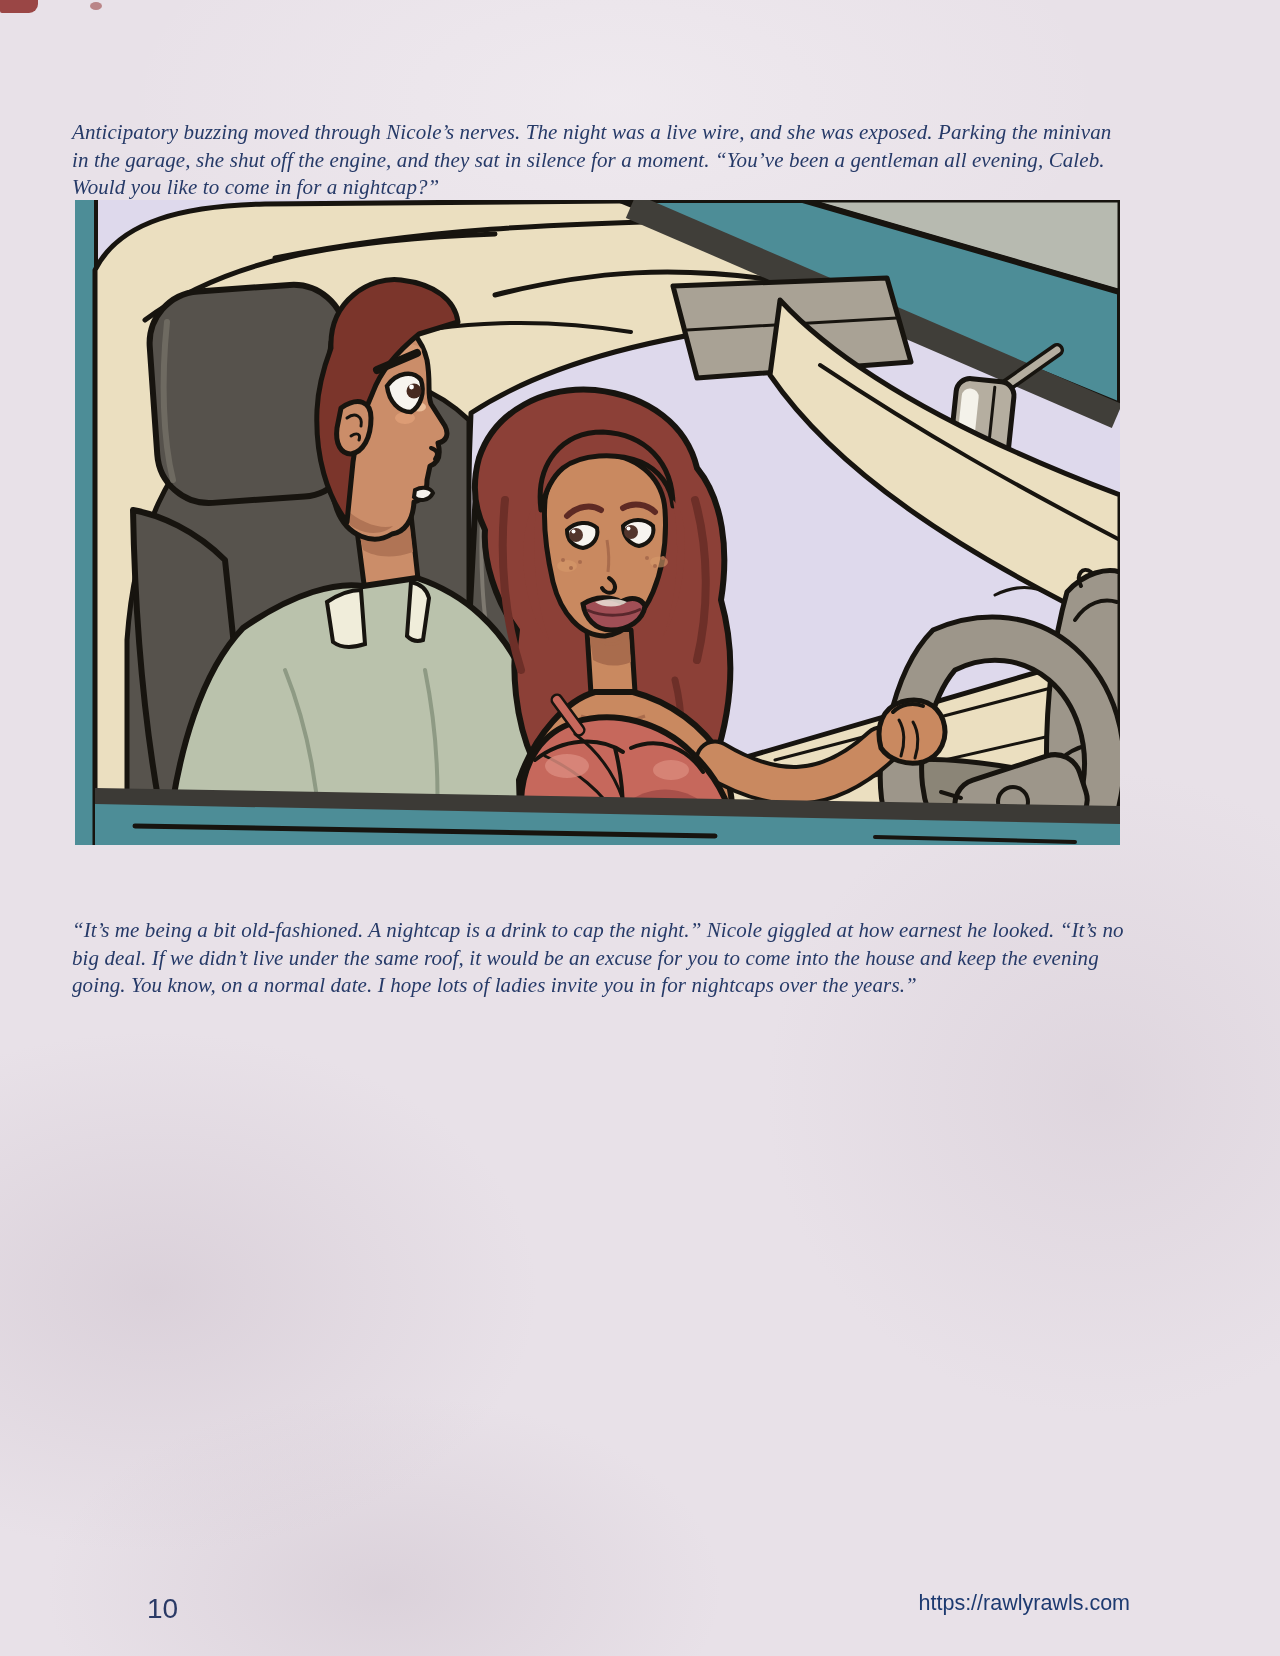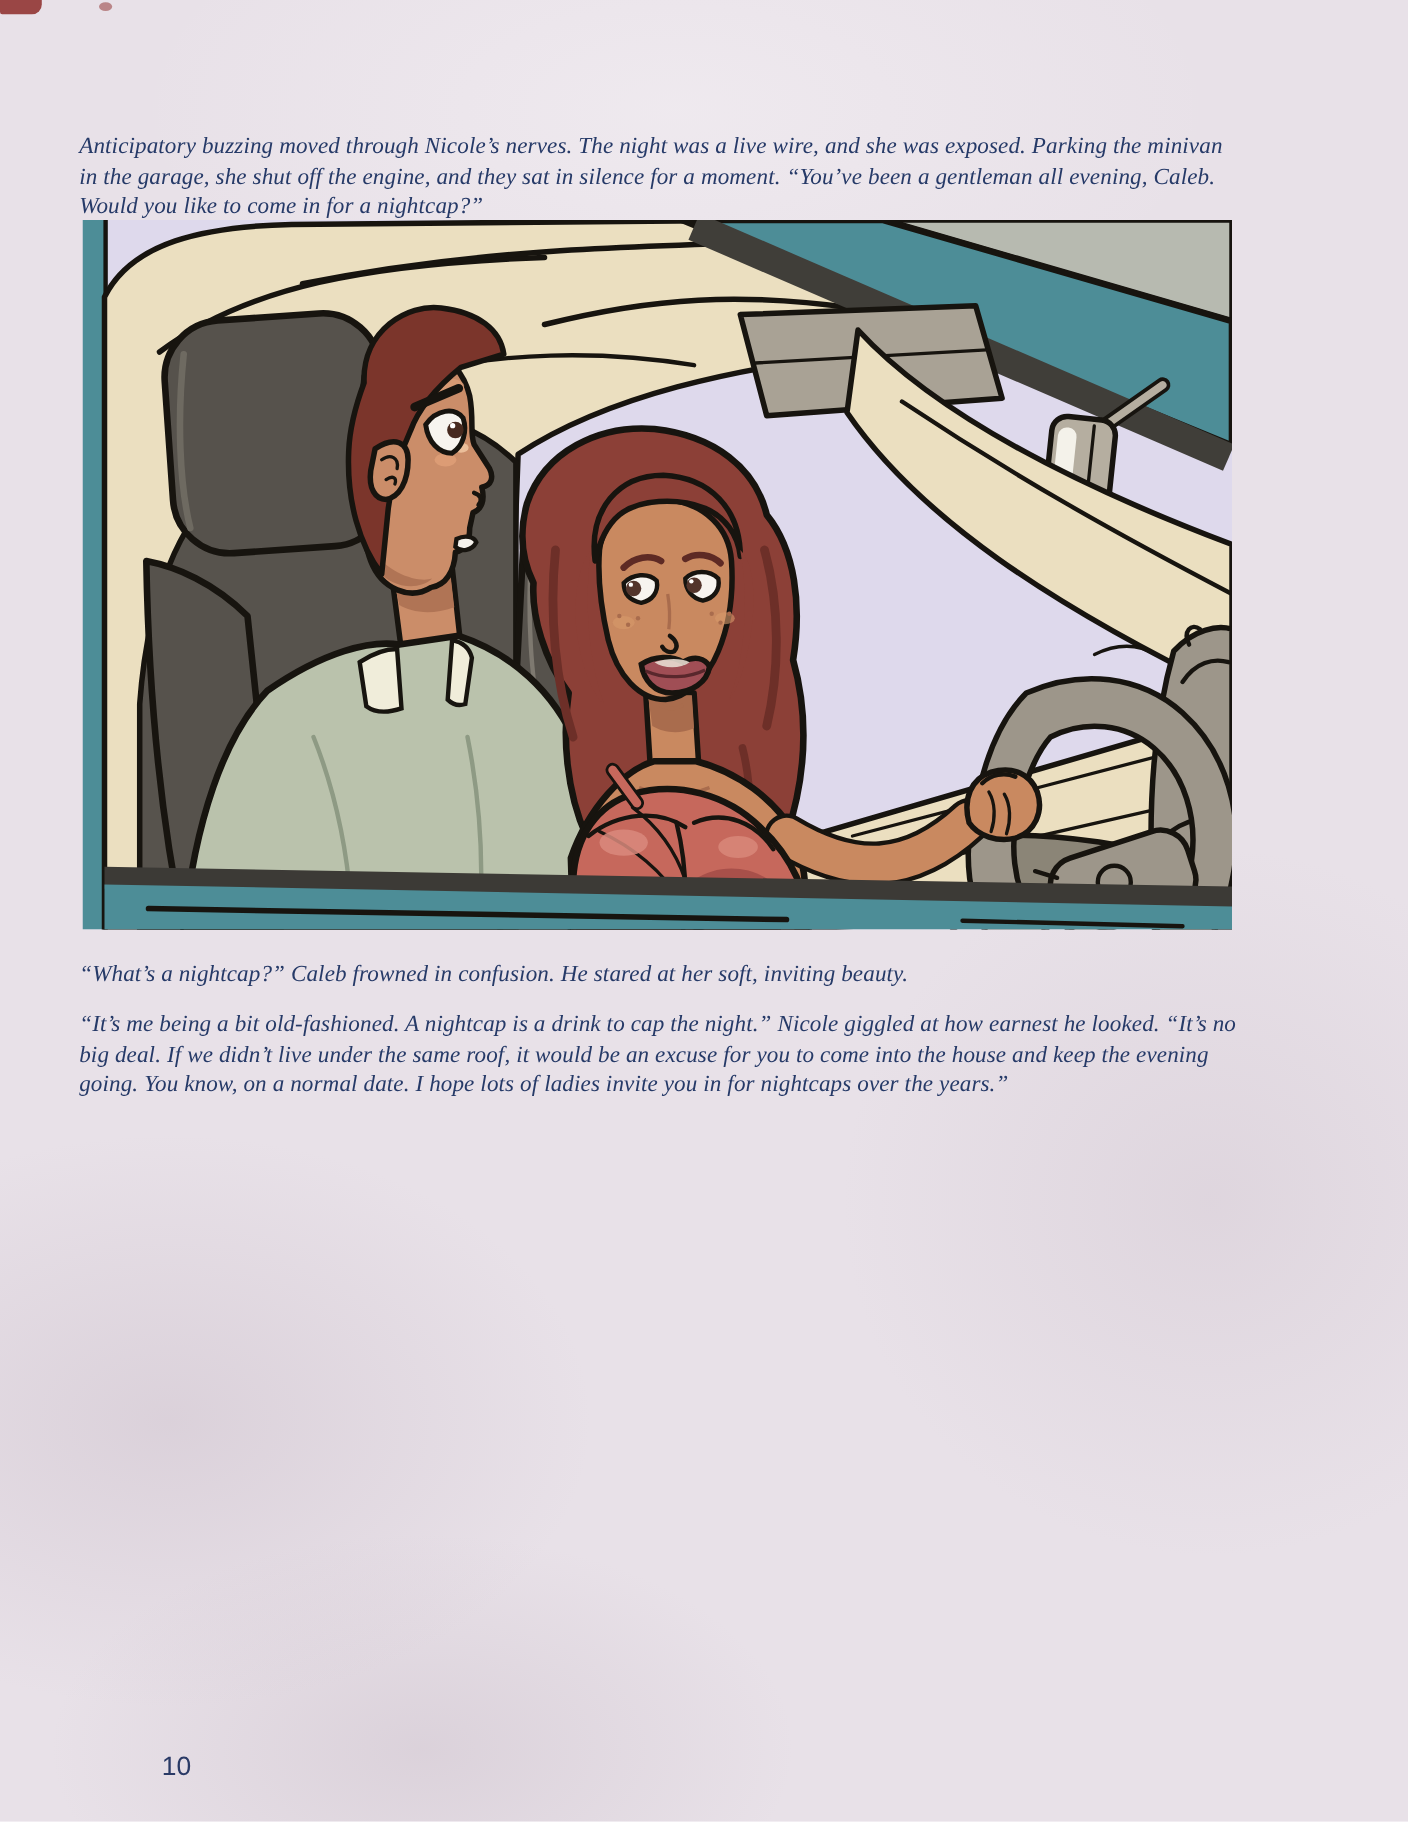--- a/index.html
+++ b/index.html
@@ -27,21 +27,21 @@
   }
   .p1{top:98px;}
   .p2{top:851px;}
   .p3{top:896px;}
   figure.panel{
     position:absolute;left:75px;top:200px;width:1045px;height:645px;margin:0;
     line-height:0;
   }
   .footer-num{
     position:absolute;left:147px;top:1593px;color:#2a3a66;
-    font-family:"Liberation Sans","DejaVu Sans",sans-serif;font-size:24px;
+    font-family:"Liberation Sans","DejaVu Sans",sans-serif;font-size:28px;
   }
   .footer-url{
     position:absolute;left:72px;top:1591px;width:1058px;text-align:right;
     color:#1d3a70;font-family:"Liberation Sans","DejaVu Sans",sans-serif;font-size:21.5px;
     text-decoration:none;
   }
   
   .f-sky{fill:var(--sky,#ded9ec)}
   .f-teal{fill:var(--car_body,#4d8d97)}
   .f-cream{fill:var(--interior_trim,#ebdfc0)}
@@ -231,17 +231,17 @@
 
       <g>
         <path d="M20,588 L1045,606 L1045,630 L20,608 Z" fill="#3c3a36"></path>
         <path class="f-teal" d="M20,604 L1045,624 L1045,645 L20,645 Z"></path>
         <path class="ln" d="M60,626 L640,636" stroke-width="5"></path>
         <path class="ln" d="M800,637 L1000,642" stroke-width="4"></path>
       </g>
     </svg>
   </figure>
 
-  <p class="para p2">“What’s a nightcap?” Caleb frowned in confusion. He stared at her soft, inviting beauty.</p>
   <p class="para p3">“It’s me being a bit old-fashioned. A nightcap is a drink to cap the night.” Nicole giggled at how earnest he looked. “It’s no big deal. If we didn’t live under the same roof, it would be an excuse for you to come into the house and keep the evening going. You know, on a normal date. I hope lots of ladies invite you in for nightcaps over the years.”</p>
 
   <span class="footer-num">10</span>
+  <a class="footer-url" href="#">https://rawlyrawls.com</a>
 </div>
 
 </body></html>

